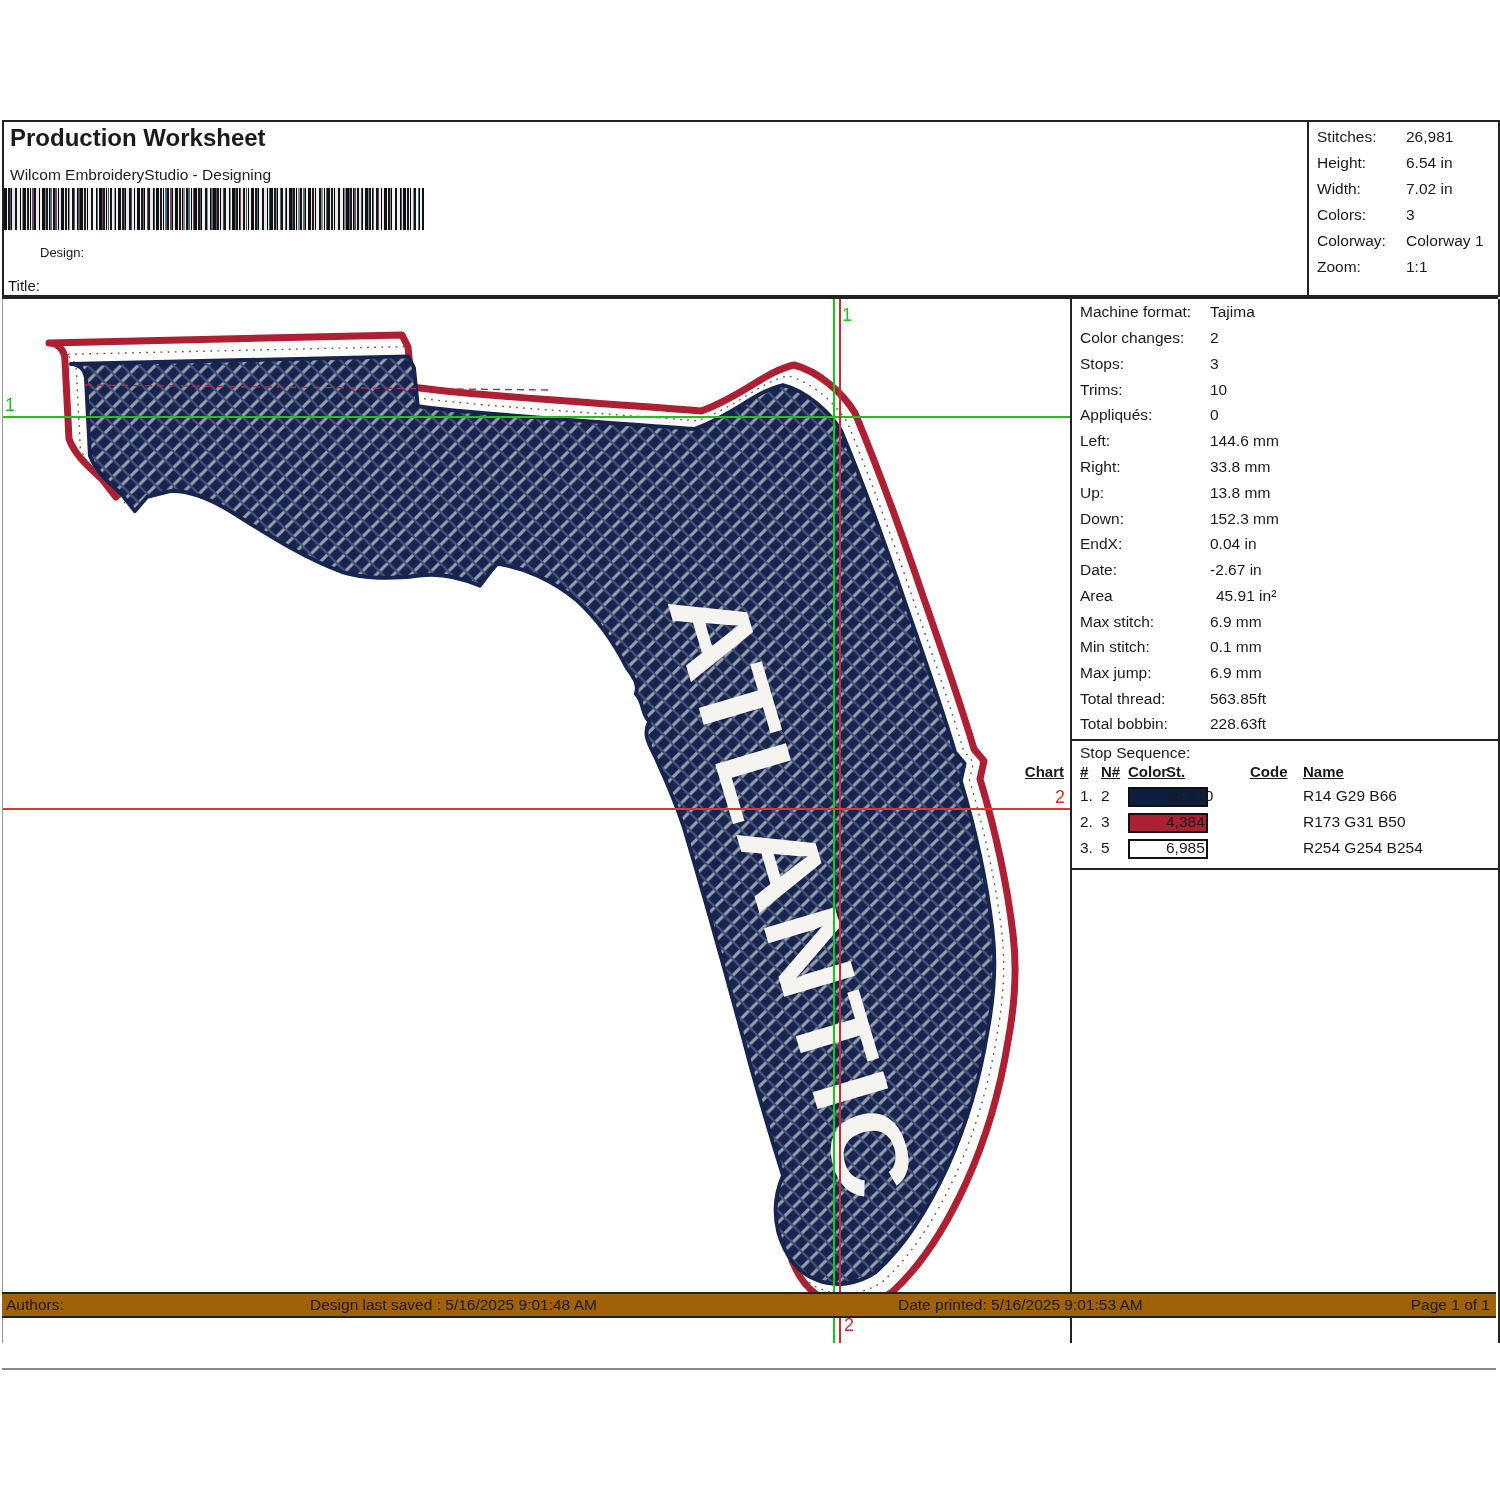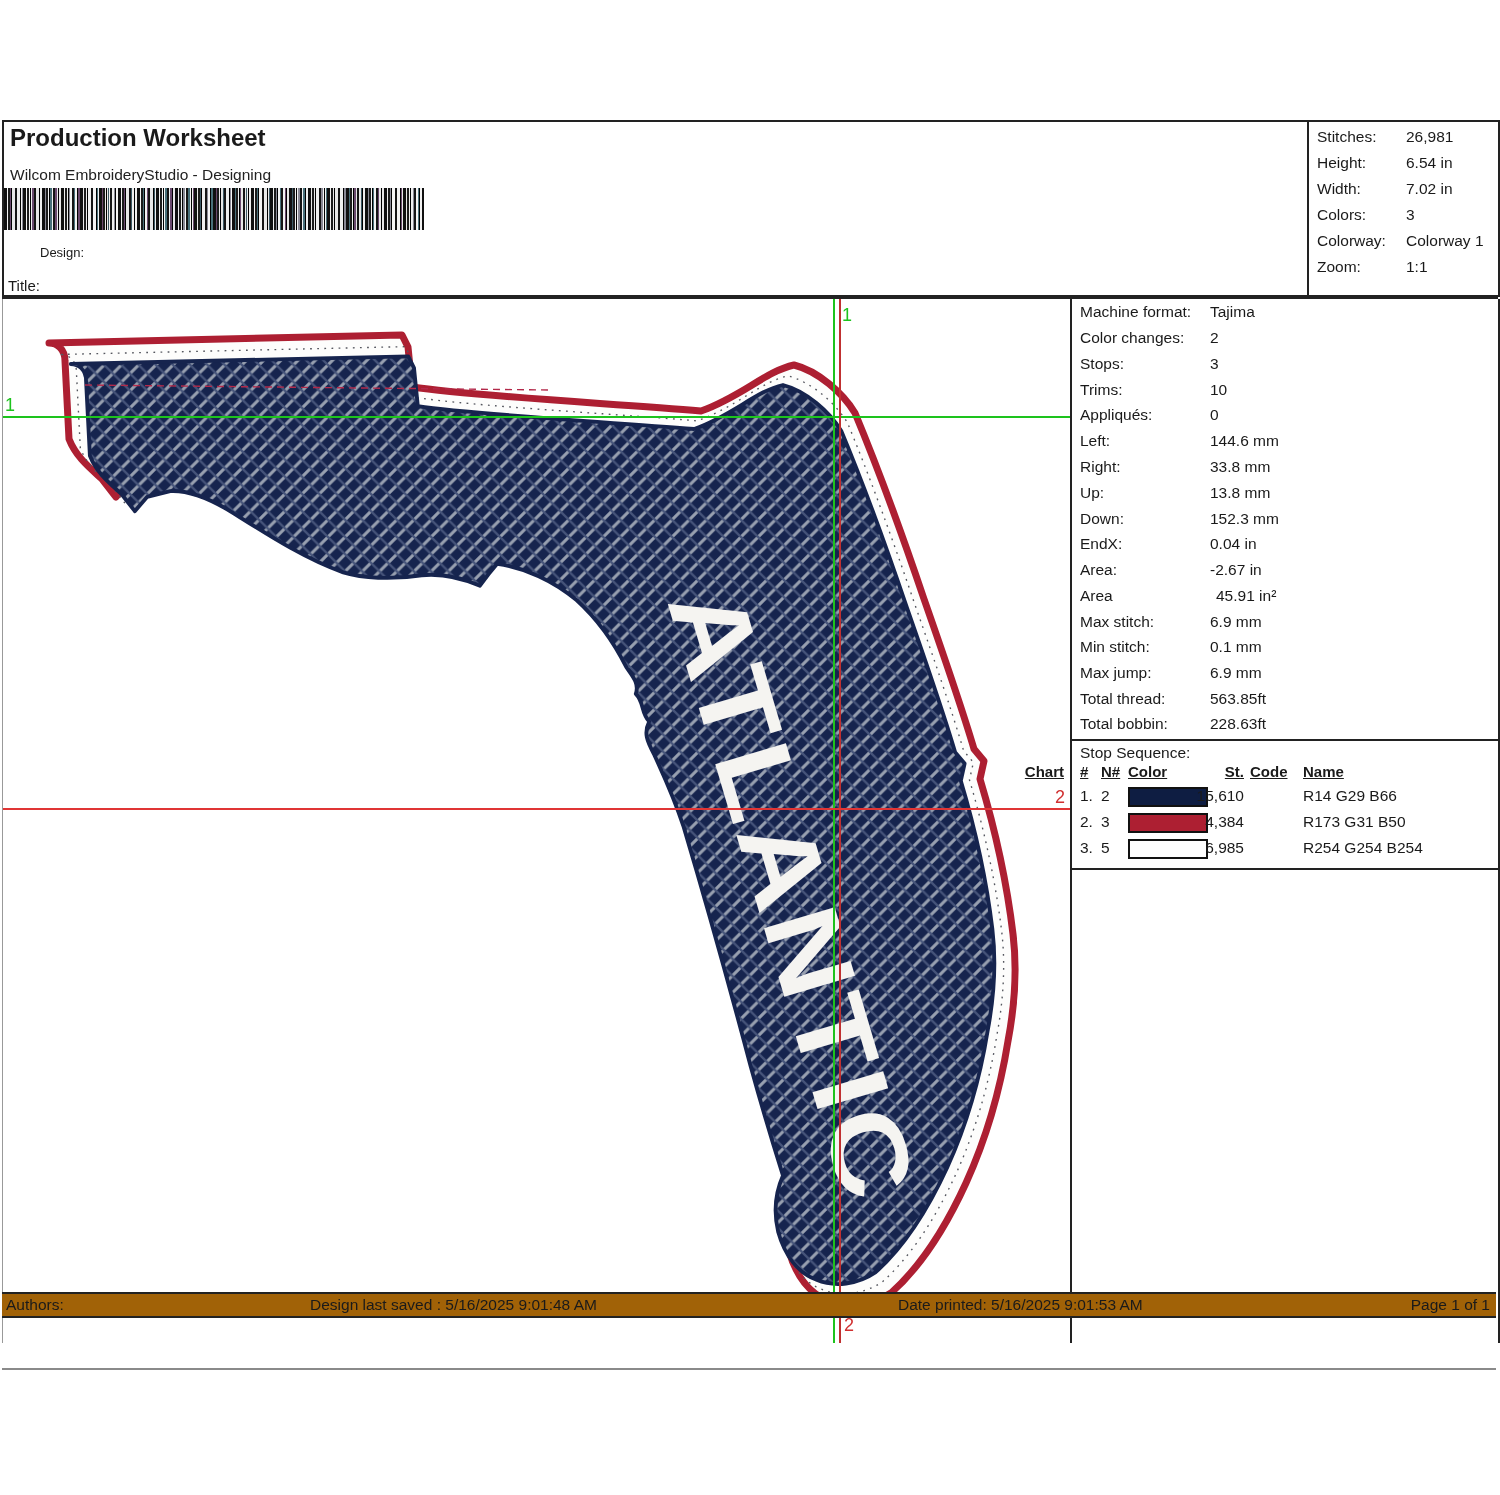--- a/index.html
+++ b/index.html
@@ -24,21 +24,21 @@
   #main{left:2px;top:297px;width:1496px;height:1044px;border-top:2px solid #222;}
   #design-area{left:0px;top:0px;width:1068px;height:1044px;border-left:1px solid #999;overflow:hidden;background:#fff;}
   #right-panel{left:1068px;top:0px;width:426px;height:1044px;border-left:2px solid #222;border-right:2px solid #222;}
   .inforow{position:absolute;left:8px;font-size:15.5px;white-space:nowrap;}
   .inforow .val{position:absolute;left:130px;}
   #stopseq{left:0;top:440px;width:426px;height:129px;border-top:2px solid #222;}
   #stopseq-empty{left:0;top:569px;width:426px;height:475px;border-top:2px solid #222;}
   #stopseq-title{left:8px;top:3px;font-size:15.5px;}
   .colhead{font-weight:bold;text-decoration:underline;font-size:15px;}
   .ss-num{left:8px;}  .ss-n{left:29px;} .ss-color{left:56px;}
-  .ss-st{left:94px;width:78px;text-align:right;}
+  .ss-st{left:94px;width:78px;}
   .ss-code{left:178px;} .ss-name{left:231px;}
   .ss-chart{right:8px;text-align:right;}
   .ssrow{position:absolute;font-size:15.5px;white-space:nowrap;}
   .swatch{position:absolute;left:56px;width:80px;height:20px;border:2px solid #111;box-sizing:border-box;}
   
   #footer{left:2px;top:1292px;width:1494px;height:22px;border-top:2px solid #222;border-bottom:2px solid #222;background:#a16207;}
   #footer .ft{position:absolute;top:2px;font-size:15.5px;white-space:nowrap;}
   #footer-line2{left:2px;top:1368px;width:1494px;height:2px;background:#8a8a8a;}
 </style>
 </head>
@@ -186,21 +186,21 @@
     <div class="inforow" style="top:4px"><span>Machine format:</span><span class="val">Tajima</span></div>
     <div class="inforow" style="top:30px"><span>Color changes:</span><span class="val">2</span></div>
     <div class="inforow" style="top:56px"><span>Stops:</span><span class="val">3</span></div>
     <div class="inforow" style="top:82px"><span>Trims:</span><span class="val">10</span></div>
     <div class="inforow" style="top:107px"><span>Appliqués:</span><span class="val">0</span></div>
     <div class="inforow" style="top:133px"><span>Left:</span><span class="val">144.6 mm</span></div>
     <div class="inforow" style="top:159px"><span>Right:</span><span class="val">33.8 mm</span></div>
     <div class="inforow" style="top:185px"><span>Up:</span><span class="val">13.8 mm</span></div>
     <div class="inforow" style="top:211px"><span>Down:</span><span class="val">152.3 mm</span></div>
     <div class="inforow" style="top:236px"><span>EndX:</span><span class="val">0.04 in</span></div>
-    <div class="inforow" style="top:262px"><span>Area:</span><span class="val">-2.67 in</span></div>
+    <div class="inforow" style="top:262px"><span>Date:</span><span class="val">-2.67 in</span></div>
     <div class="inforow" style="top:288px"><span>Area</span><span class="val" style="left:136px">45.91 in²</span></div>
     <div class="inforow" style="top:314px"><span>Max stitch:</span><span class="val">6.9 mm</span></div>
     <div class="inforow" style="top:339px"><span>Min stitch:</span><span class="val">0.1 mm</span></div>
     <div class="inforow" style="top:365px"><span>Max jump:</span><span class="val">6.9 mm</span></div>
     <div class="inforow" style="top:391px"><span>Total thread:</span><span class="val">563.85ft</span></div>
     <div class="inforow" style="top:416px"><span>Total bobbin:</span><span class="val">228.63ft</span></div>
 
     <div class="abs" id="stopseq">
       <div class="abs" id="stopseq-title">Stop Sequence:</div>
       <div class="ssrow" style="top:22px">

